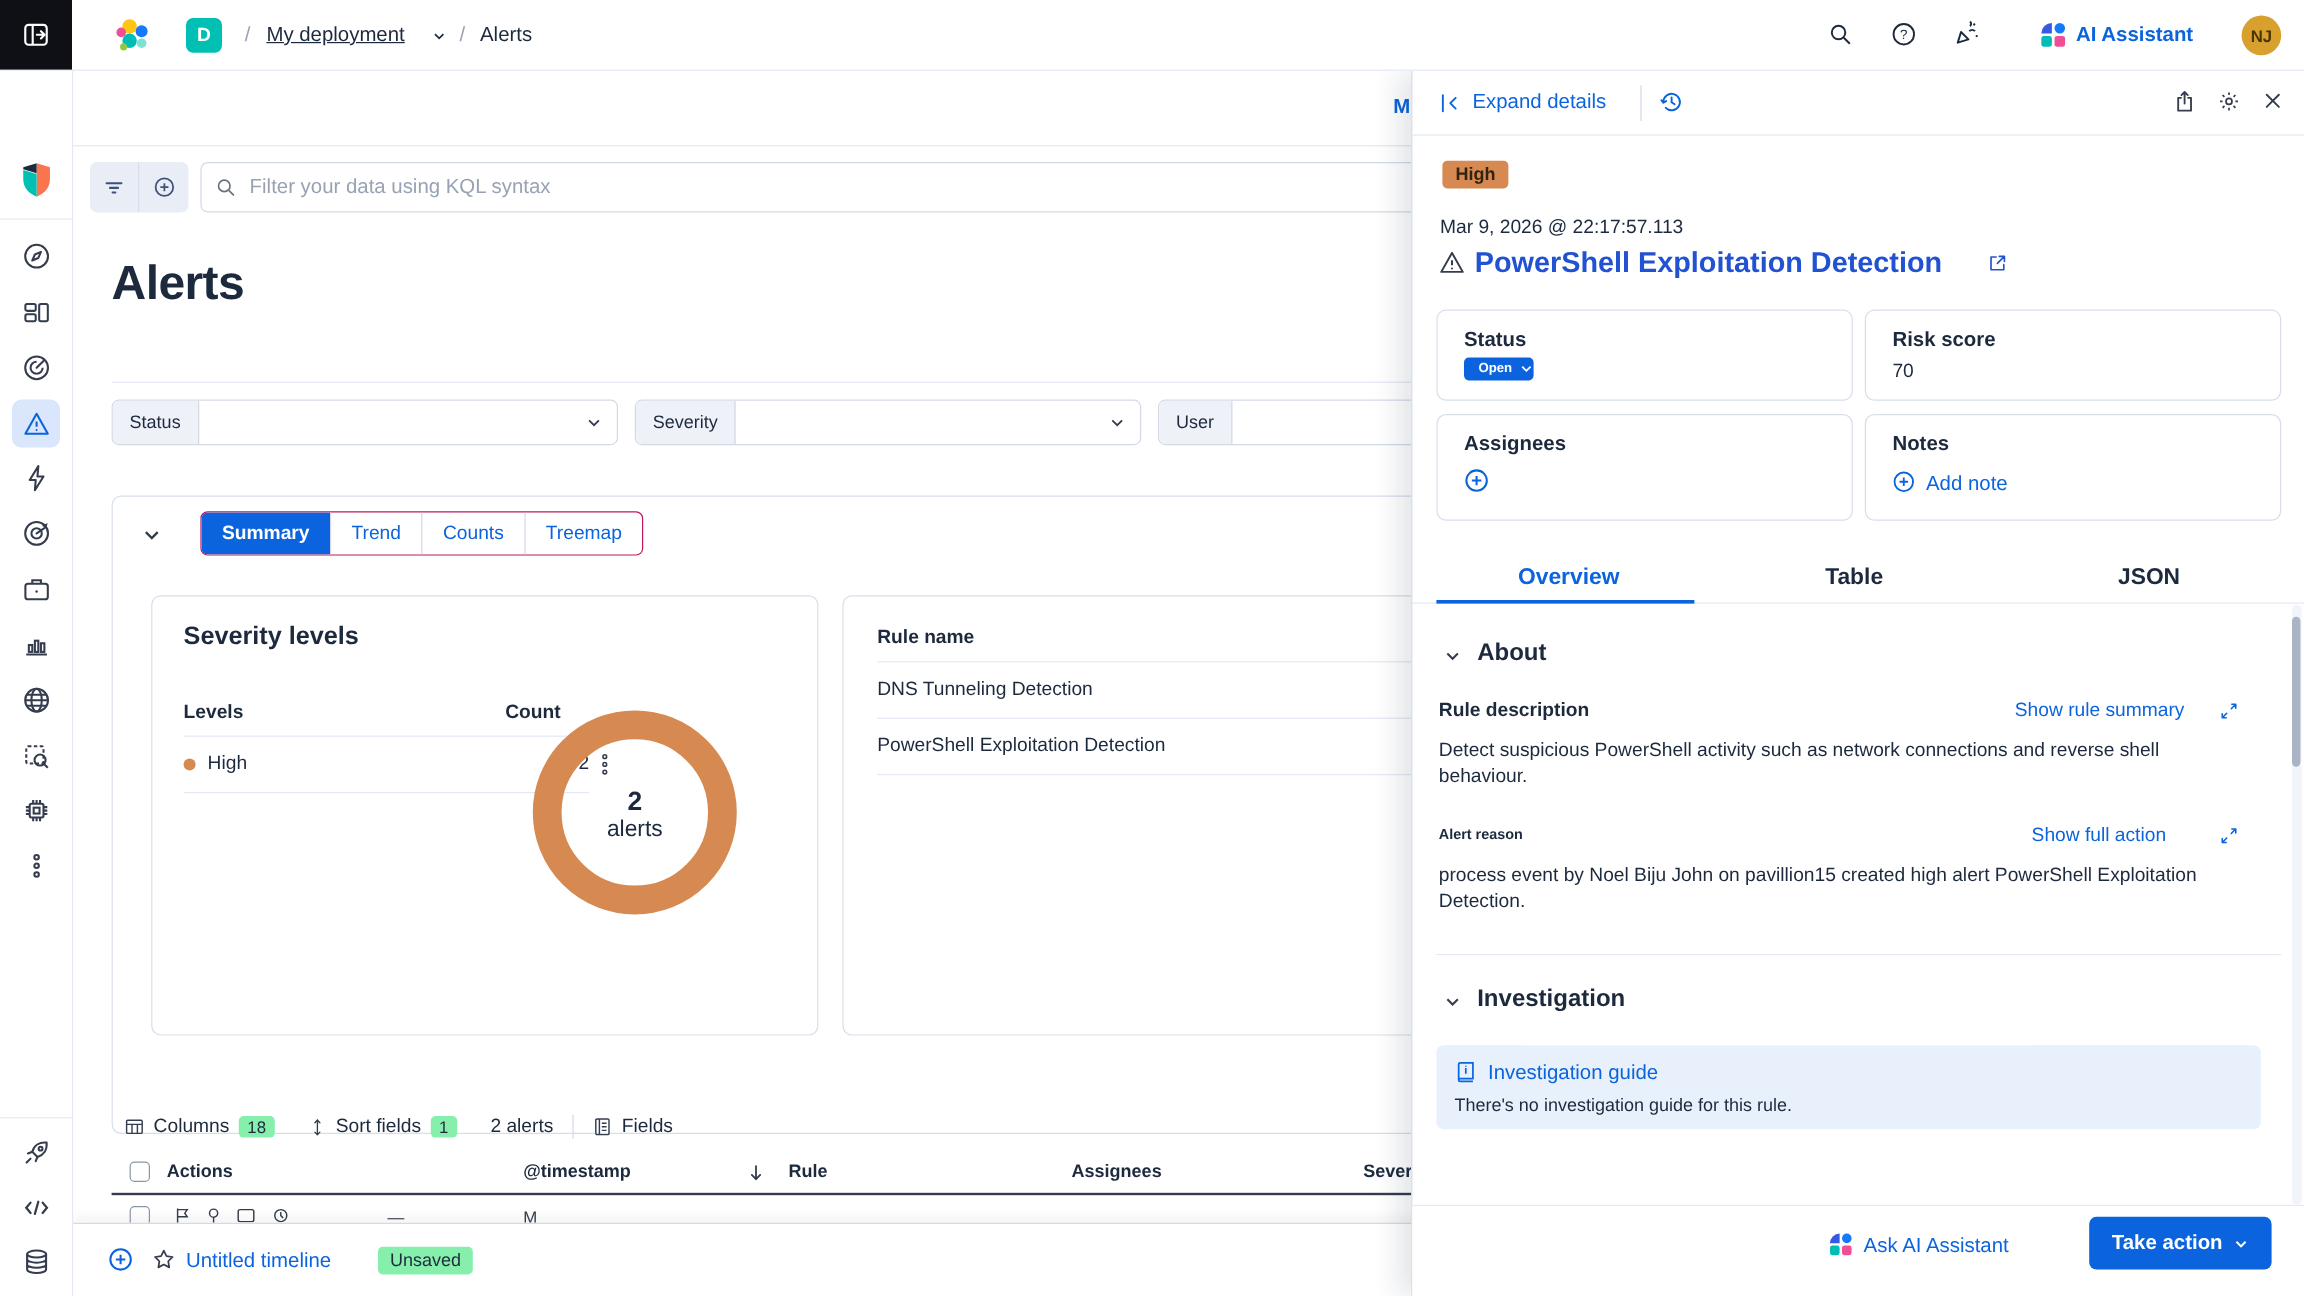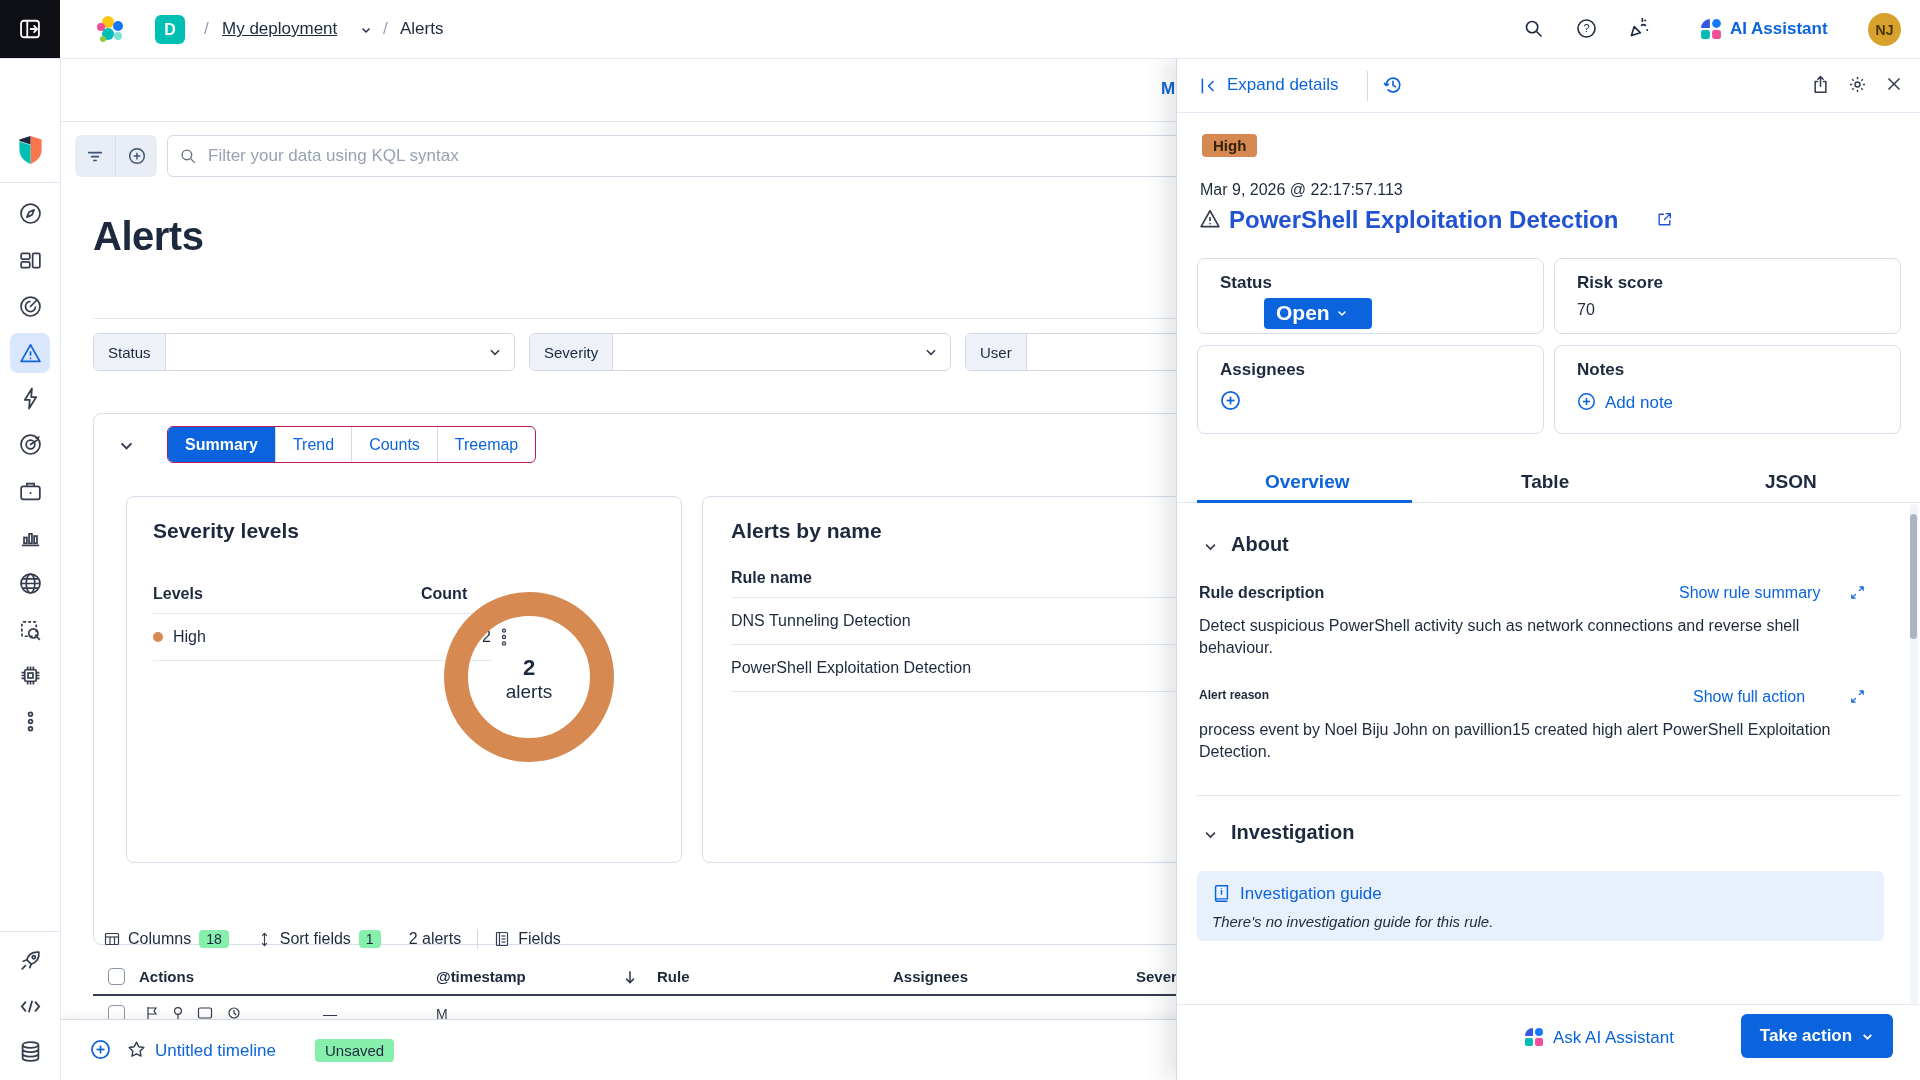--- a/index.html
+++ b/index.html
@@ -289,21 +289,20 @@
     </div>
 
     <svg class="abs" style="left:316px;top:94px;" width="172" height="172" viewBox="0 0 172 172">
       <circle cx="86" cy="86" r="73" fill="none" stroke="#d68950" stroke-width="24"></circle>
     </svg>
     <div class="abs bold" style="left:316px;top:158px;width:172px;text-align:center;font-size:22px;">2</div>
     <div class="abs" style="left:316px;top:184px;width:172px;text-align:center;font-size:19px;">alerts</div>
   </div>
 
   <div class="abs card" style="left:641px;top:437px;width:580px;height:367px;overflow:hidden;">
-    <div class="bold" style="font-size:21px;margin:22px 0 0 28px;">Alerts by name</div>
     <div style="margin:26px 28px 0 28px;">
       <div style="display:flex;font-size:16px;font-weight:700;padding-bottom:10px;align-items:flex-start;">
         <span style="flex:1;">Rule name</span>
         <span>Count</span>
         <span class="i" style="margin-left:6px;color:#343c4d;">
           <svg width="13" height="13" viewBox="0 0 12 12" fill="none" stroke="currentColor" stroke-width="1.3" stroke-linecap="round">
               <path d="M6 1.5v9M3 7.8 6 10.8l3-3"></path>
             </svg>
         </span>
       </div>
@@ -449,21 +448,21 @@
   </span>
   <span class="abs bold" style="left:52px;top:147px;font-size:24px;color:#2152d1;">PowerShell Exploitation Detection</span>
   <span class="abs i" style="left:479px;top:152px;color:#2152d1;">
     <svg width="17" height="17" viewBox="0 0 16 16" fill="none" stroke="currentColor" stroke-width="1.3" stroke-linecap="round" stroke-linejoin="round">
         <path d="M7 3H3v10h10V9M9.5 2.5H13.5V6.5M13.3 2.7 8 8"></path>
       </svg>
   </span>
 
   <div class="abs card" style="left:20px;top:199px;width:347px;height:76px;">
     <div class="bold" style="font-size:17px;margin:14px 0 0 22px;">Status</div>
-    <span style="position:absolute;left:22px;top:39px;background:#0b64dd;color:#fff;font-size:21px;font-weight:600;border-radius:4px;padding:3px 24px 4px 12px;display:inline-flex;align-items:center;gap:6px;margin-left:44px;">
+    <span style="position:absolute;left:22px;top:39px;background:#0b64dd;color:#fff;font-size:11px;font-weight:600;border-radius:4px;padding:3px 0 4px 12px;display:inline-flex;align-items:center;gap:6px;">
       <span>Open</span>
       <svg width="12" height="12" viewBox="0 0 12 12" fill="none" stroke="#fff" stroke-width="1.5">
           <path d="M2.5 4.5 6 8l3.5-3.5"></path>
         </svg>
     </span>
   </div>
   <div class="abs card" style="left:377px;top:199px;width:347px;height:76px;">
     <div class="bold" style="font-size:17px;margin:14px 0 0 22px;">Risk score</div>
     <div style="font-size:16px;margin:8px 0 0 22px;">70</div>
   </div>
@@ -533,21 +532,21 @@
   <div class="abs" style="left:20px;top:812px;width:687px;height:70px;background:#e7f0fb;border-radius:6px;">
     <span class="abs i" style="left:15px;top:13px;color:#0b64dd;">
       <svg width="19" height="19" viewBox="0 0 16 16" fill="none" stroke="currentColor" stroke-width="1.2">
           <path d="M3 2.5c0-.6.4-1 1-1h9v11H4a1 1 0 0 0-1 1z"></path>
           <path d="M3 13.5c0 .6.4 1 1 1h9"></path>
           <line x1="8" y1="5" x2="8" y2="9"></line>
           <circle cx="8" cy="3.8" r=".5" fill="currentColor" stroke="none"></circle>
         </svg>
     </span>
     <span class="abs link" style="left:43px;top:13px;font-size:17px;">Investigation guide</span>
-    <span class="abs" style="left:15px;top:42px;font-size:15px;font-style:italic;">There's no investigation guide for this rule.</span>
+    <span class="abs" style="left:15px;top:42px;font-size:15px;">There's no investigation guide for this rule.</span>
   </div>
 
   <div class="abs" style="left:0;top:945px;width:744px;height:76px;background:#fff;border-top:1px solid #e3e8f2;">
     <span class="abs i" style="left:347px;top:22px;width:20px;height:20px;">
       <svg width="20" height="20" viewBox="0 0 20 20">
         <path d="M9 1 A8 8 0 0 0 1 9 L9 9 Z" fill="#3659e3"></path>
         <circle cx="15" cy="5" r="4" fill="#1678fb"></circle>
         <rect x="1" y="11" width="8" height="8" rx="2" fill="#02bcb7"></rect>
         <rect x="11" y="11" width="8" height="8" rx="2" fill="#f04e98"></rect>
       </svg>

